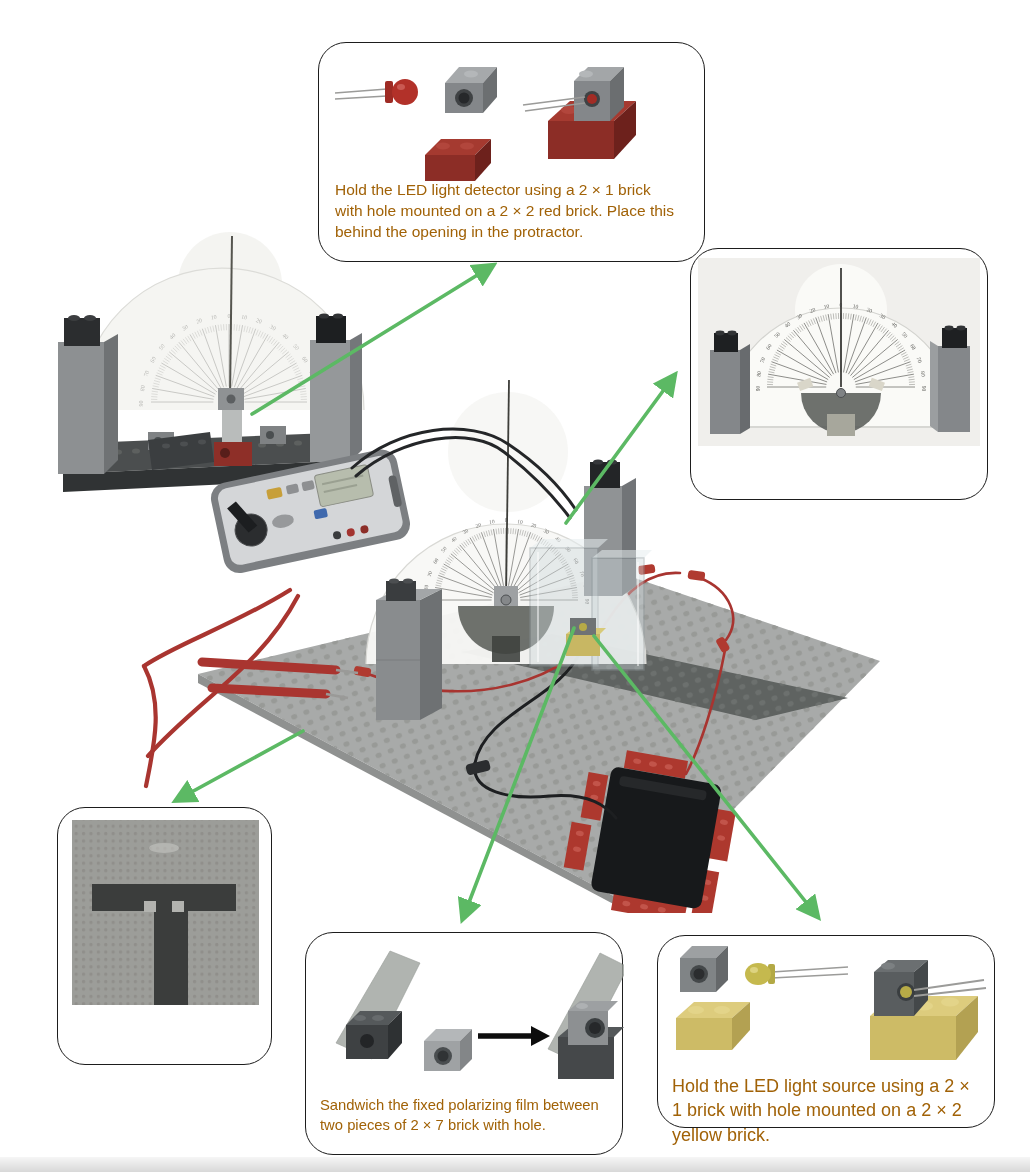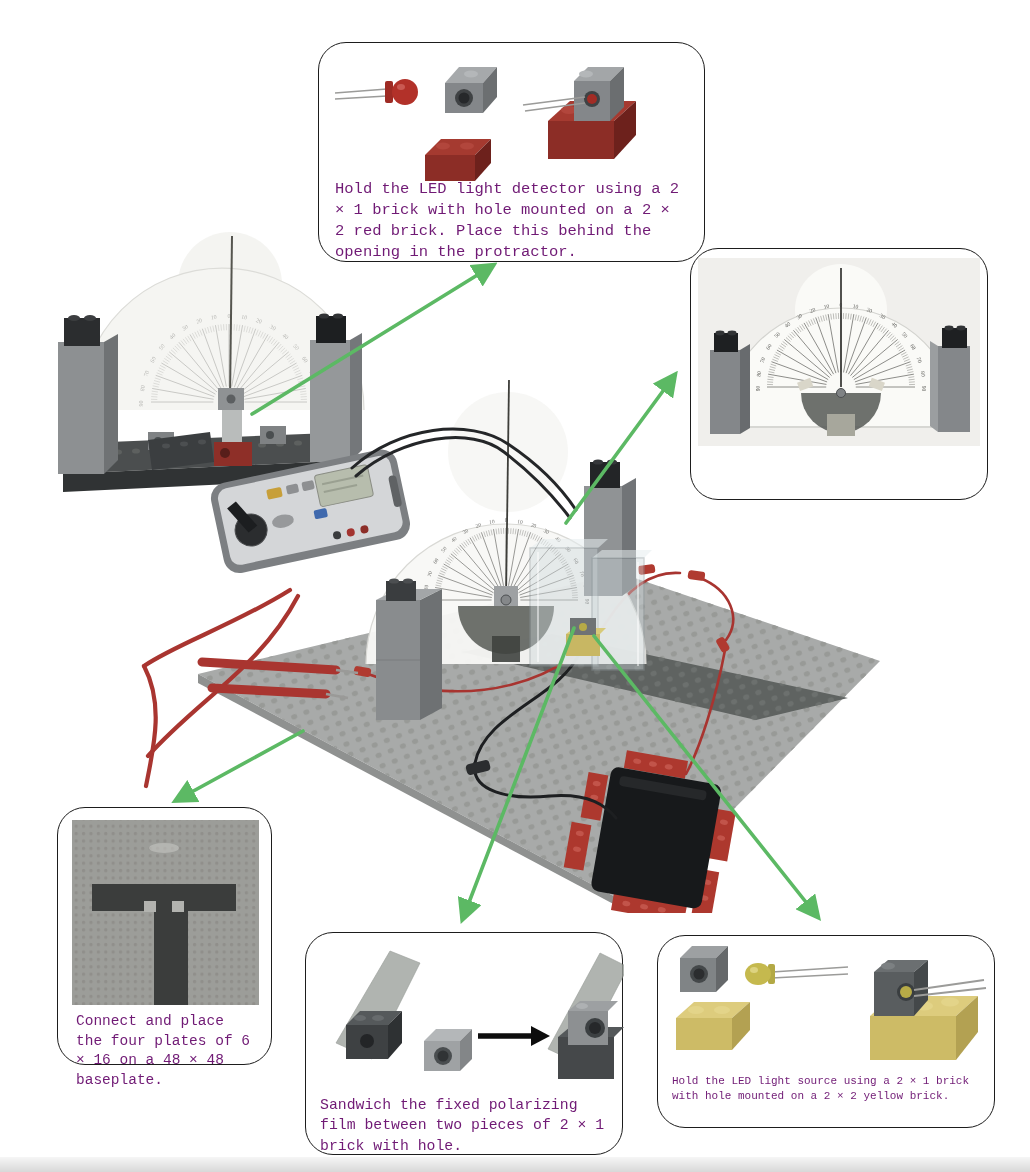--- a/index.html
+++ b/index.html
@@ -1,19 +1,19 @@
 <!DOCTYPE html>
 <html><head>
 <meta charset="utf-8">
 <style>
   html,body{margin:0;padding:0;background:#ffffff;}
   #canvas{position:relative;width:1030px;height:1172px;background:#ffffff;overflow:hidden;
           font-family:"Liberation Serif","DejaVu Serif",serif;}
   .callout{position:absolute;background:#fff;border:1.3px solid #1d1d1d;border-radius:28px;box-sizing:border-box;}
-  .callout-text{font-family:Liberation Mono, monospace;color:#701a75;}
+  .callout-text{font-family:Liberation Sans, sans-serif;color:#a16207;}
   .abs{position:absolute;}
   svg{display:block;}
   .overlay{position:absolute;left:0;top:0;pointer-events:none;}
   .bottombar{position:absolute;left:0;bottom:0;width:1030px;height:15px;
              background:linear-gradient(#f6f6f6,#d8d8d8);}
 </style>
 </head>
 <body>
 
 <div id="canvas">
@@ -657,21 +657,20 @@
         </pattern>
       </defs>
       <ellipse cx="106" cy="40" rx="15" ry="5" fill="#c8c9c5" opacity="0.55"></ellipse>
       <g>
         <rect x="34" y="76" width="144" height="27" fill="#3b3d3c"></rect>
         <rect x="96" y="103" width="34" height="94" fill="#3b3d3c"></rect>
         <rect x="86" y="93" width="12" height="11" fill="#b2b3af"></rect>
         <rect x="114" y="93" width="12" height="11" fill="#b2b3af"></rect>
       </g>
     </svg>
-    <div class="callout-text abs" style="left:18px;top:204px;width:182px;font-size:14.5px;line-height:1.35">Connect and place the four plates of 6 × 16 on a 48 × 48 baseplate.</div>
   </div>
 
   <div class="callout" style="left:305px;top:932px;width:318px;height:223px">
     <svg class="abs" style="left:0;top:8px" width="318" height="150" viewBox="0 0 318 150">
       <polygon points="30,102 84,10 114,22 66,118" fill="#9aa09a" opacity="0.78" stroke="#7b807a" stroke-width="0.6"></polygon>
       <g>
         <polygon points="40,84 54,70 96,70 82,84" fill="#55595b"></polygon>
         <rect x="40" y="84" width="42" height="34" fill="#3e4143"></rect>
         <polygon points="82,84 96,70 96,102 82,118" fill="#2e3133"></polygon>
         <ellipse cx="54" cy="77" rx="6" ry="3" fill="#676b6d"></ellipse>
@@ -693,21 +692,21 @@
       <g>
         <rect x="252" y="96" width="56" height="42" fill="#45484a"></rect>
         <polygon points="252,96 264,86 318,86 308,96" fill="#54585a"></polygon>
         <polygon points="262,70 274,60 312,60 302,70" fill="#9da0a2"></polygon>
         <rect x="262" y="70" width="40" height="34" fill="#8d9092"></rect>
         <ellipse cx="276" cy="65" rx="6" ry="3" fill="#aeb1b3"></ellipse>
         <circle cx="289" cy="87" r="10" fill="#3c4042"></circle>
         <circle cx="289" cy="87" r="6" fill="#26282a"></circle>
       </g>
     </svg>
-    <div class="callout-text abs" style="left:14px;top:162px;width:296px;font-size:14.8px;line-height:1.38">Sandwich the fixed polarizing film between two pieces of 2 × 1 brick with hole.</div>
+    <div class="callout-text abs" style="left:14px;top:162px;width:296px;font-size:14.8px;line-height:1.38">Sandwich the fixed polarizing film between two pieces of 2 × 7 brick with hole.</div>
   </div>
 
   <div class="callout" style="left:657px;top:935px;width:338px;height:193px">
     <svg class="abs" style="left:4px;top:8px" width="330" height="122" viewBox="0 0 330 122">
       <g>
         <polygon points="18,14 30,2 66,2 54,14" fill="#9da0a2"></polygon>
         <rect x="18" y="14" width="36" height="34" fill="#808486"></rect>
         <polygon points="54,14 66,2 66,36 54,48" fill="#65686a"></polygon>
         <circle cx="37" cy="30" r="9" fill="#44484a"></circle>
         <circle cx="37" cy="30" r="5.5" fill="#2b2d2f"></circle>
@@ -735,21 +734,21 @@
         <polygon points="212,28 226,16 266,16 252,28" fill="#6b6f71"></polygon>
         <rect x="212" y="28" width="40" height="44" fill="#595d5f"></rect>
         <polygon points="252,28 266,16 266,56 252,72" fill="#44484a"></polygon>
         <ellipse cx="226" cy="22" rx="7" ry="3.4" fill="#7c8082"></ellipse>
         <circle cx="244" cy="48" r="9" fill="#3a3e40"></circle>
         <circle cx="244" cy="48" r="6" fill="#b7ab47"></circle>
         <line x1="252" y1="46" x2="322" y2="36" stroke="#9b9b99" stroke-width="1.8"></line>
         <line x1="252" y1="52" x2="324" y2="44" stroke="#9b9b99" stroke-width="1.8"></line>
       </g>
     </svg>
-    <div class="callout-text abs" style="left:14px;top:138px;width:310px;font-size:11px;line-height:1.36">Hold the LED light source using a 2 × 1 brick with hole mounted on a 2 × 2 yellow brick.</div>
+    <div class="callout-text abs" style="left:14px;top:138px;width:310px;font-size:18px;line-height:1.36">Hold the LED light source using a 2 × 1 brick with hole mounted on a 2 × 2 yellow brick.</div>
   </div>
 
   <svg class="overlay" width="1030" height="1172" viewBox="0 0 1030 1172">
     <defs>
       <marker id="ah" markerWidth="7" markerHeight="7" refX="5.2" refY="3.5" orient="auto">
         <path d="M0,0 L7,3.5 L0,7 Z" fill="#5cb964"></path>
       </marker>
     </defs>
     <g stroke="#5cb964" stroke-width="3.6" fill="none" stroke-linecap="round">
       <line x1="252" y1="414" x2="492" y2="266" marker-end="url(#ah)"></line>

